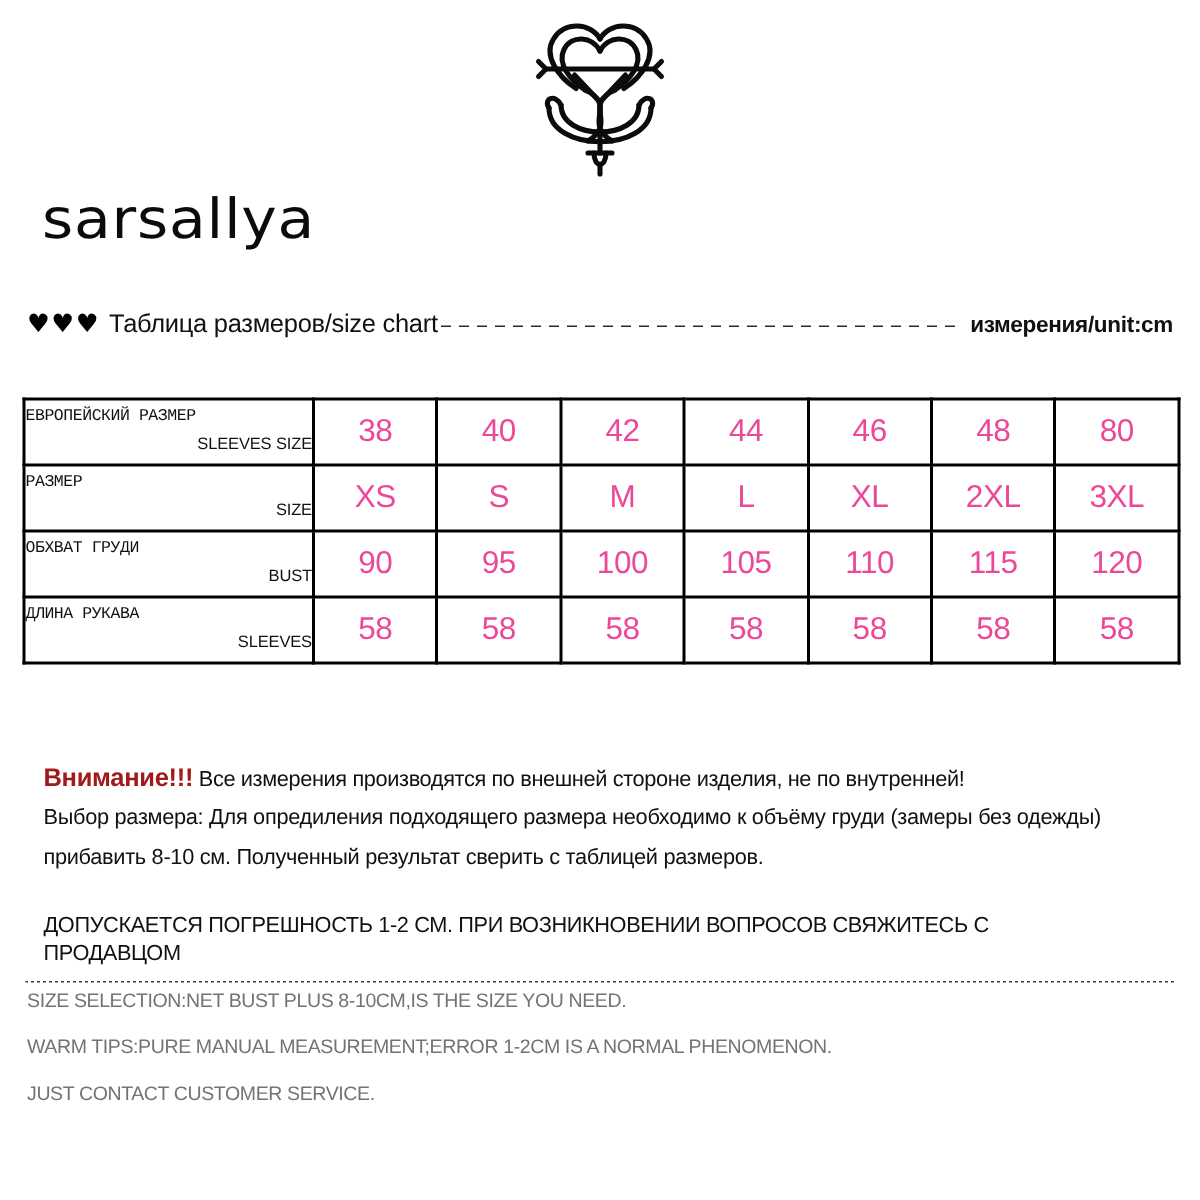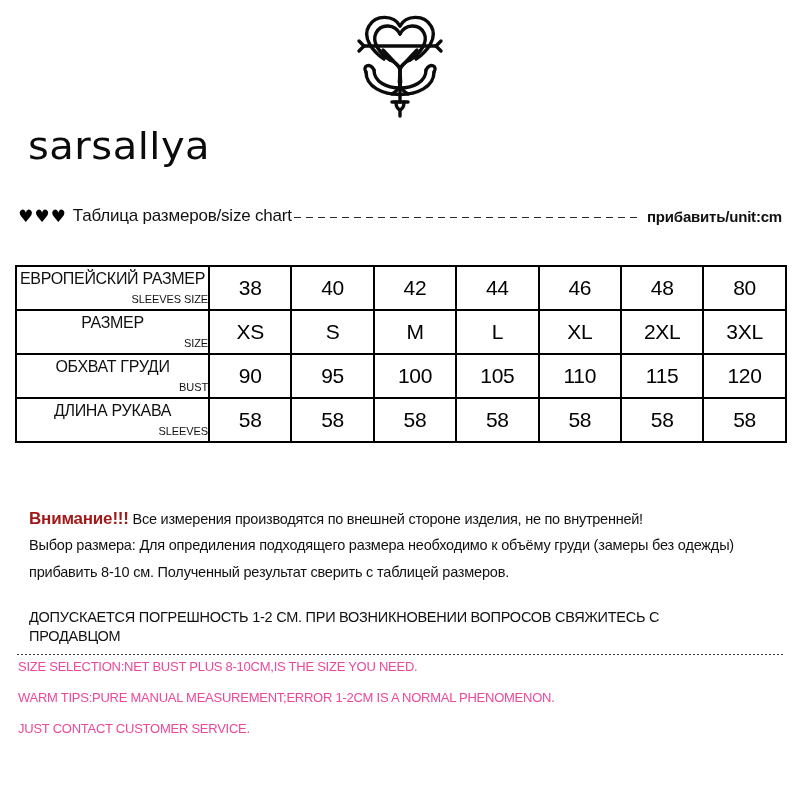--- a/index.html
+++ b/index.html
@@ -105,42 +105,42 @@
   .size-table col.label-col { width: 193px; }
   .size-table col.data-col  { width: 82.4px; }
 
   .rowlabel {
     position: relative;
     padding: 3px 8px 3px 9px;
     height: 42px;
   }
   .rowlabel .ru {
     display: block;
-    text-align: center;
-    font-size: 16px;
-    font-family: Liberation Sans, sans-serif;
+    text-align: left;
+    font-size: 11px;
+    font-family: Liberation Mono, monospace;
     color: #111111;
     line-height: 1.05;
     letter-spacing: -0.3px;
   }
   .rowlabel .en {
     display: block;
     text-align: right;
     font-size: 11px;
     font-family: "Liberation Sans", sans-serif;
     color: #111111;
     line-height: 1.05;
     letter-spacing: -0.1px;
     margin-top: 6px;
   }
   .cell {
     text-align: center;
     font-family: "Liberation Sans", sans-serif;
     font-size: 21px;
-    color: #000000;
+    color: #ec4899;
     letter-spacing: -0.3px;
   }
 
   
   .notes {
     position: absolute;
     left: 29px;
     top: 509px;
     width: 745px;
   }
@@ -185,21 +185,21 @@
 
   .eng-notes {
     position: absolute;
     left: 18px;
     top: 660px;
     width: 760px;
   }
   .eng-line {
     font-size: 13px;
     line-height: 1;
-    color: #ec4899;
+    color: #737373;
     letter-spacing: -0.25px;
     margin-bottom: 18px;
     white-space: nowrap;
   }
 </style>
 </head>
 <body>
 
 <div class="brand">
   <svg class="brand-mark" viewBox="0 0 100 112" aria-hidden="true">
@@ -230,21 +230,21 @@
       <path d="M50 100 L50 106"></path>
     </g>
   </svg>
   <div class="brand-word">sarsallya</div>
 </div>
 
 <div class="title-row">
   <span class="hearts">♥♥♥</span>
   <span class="title-main">Таблица размеров/size chart</span>
   <span class="title-dashes"></span>
-  <span class="title-unit">прибавить/unit:cm</span>
+  <span class="title-unit">измерения/unit:cm</span>
 </div>
 
 <table class="size-table">
   <colgroup>
     <col class="label-col">
     <col class="data-col">
       <col class="data-col">
       <col class="data-col">
       <col class="data-col">
     <col class="data-col">

